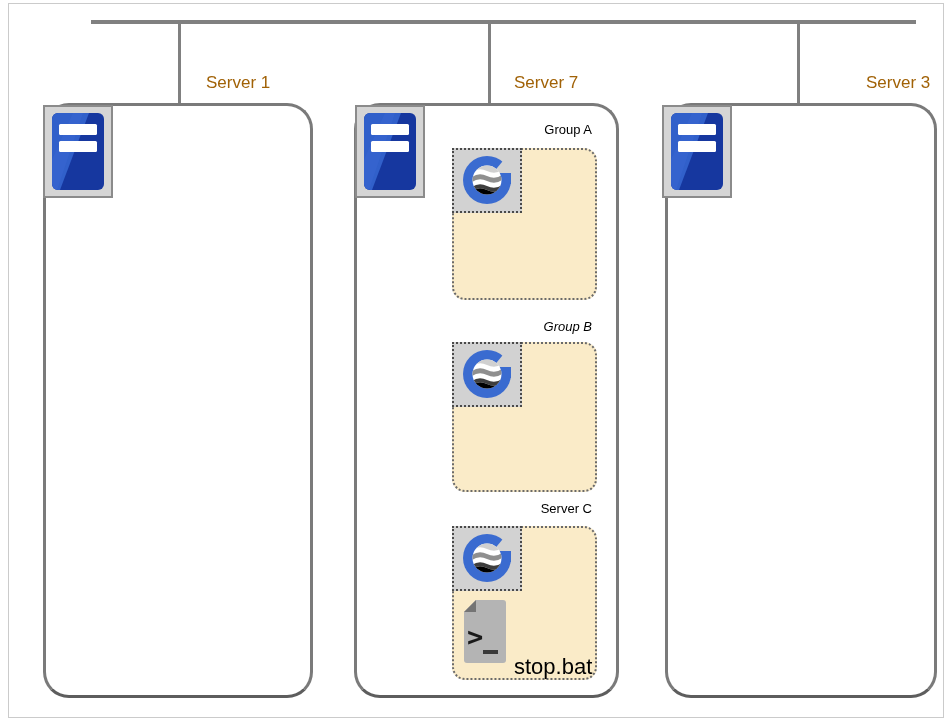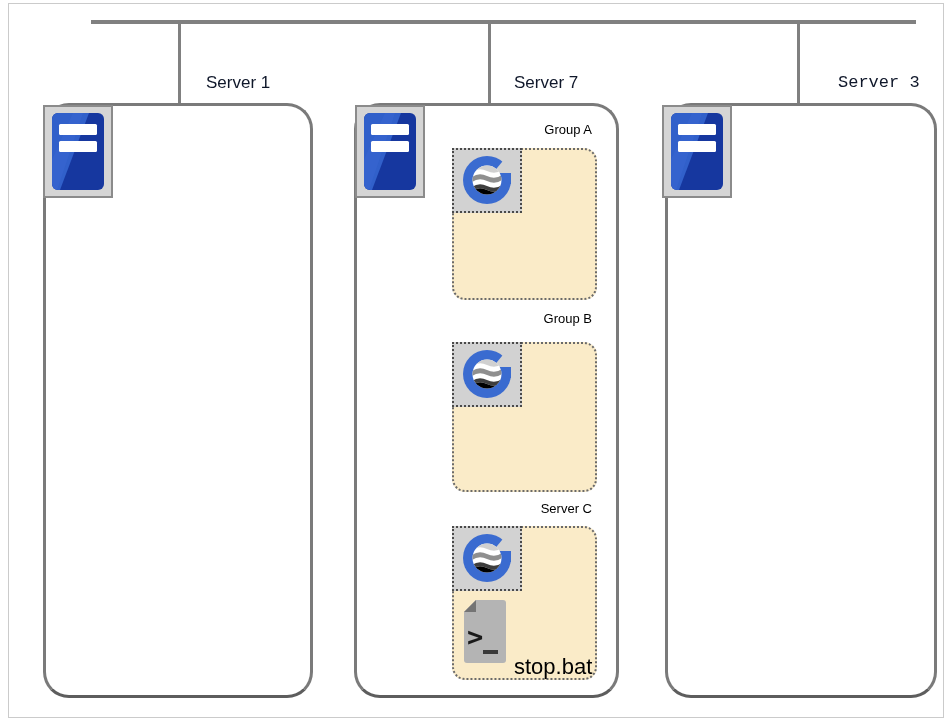--- a/index.html
+++ b/index.html
@@ -2,21 +2,21 @@
 <html><head>
 <meta charset="utf-8">
 <style>
   html,body{margin:0;padding:0;background:#fff;}
   .canvas{position:relative;width:948px;height:720px;background:#ffffff;overflow:hidden;
           font-family:"Liberation Sans","DejaVu Sans",sans-serif;color:#000;}
   .frame{position:absolute;left:8px;top:3px;width:936px;height:715px;
          border:1px solid #cbcbcb;box-sizing:border-box;}
   .trunk{position:absolute;left:91px;top:20px;width:825px;height:4px;background:#808080;}
   .drop{position:absolute;top:22px;width:3px;height:82px;background:#808080;}
-  .server-label{position:absolute;top:73px;font-size:17px;line-height:19px;color:#0f172a;white-space:nowrap;}
+  .server-label{position:absolute;top:73px;font-size:17px;line-height:19px;color:#a16207;white-space:nowrap;}
   .server-box{position:absolute;top:103px;height:595px;background:#fff;box-sizing:border-box;
               border:3px solid #7a7a7a;border-bottom-color:#5d5d5d;border-radius:26px;}
   .tower-wrap{position:absolute;top:105px;width:70px;height:93px;}
   .group-box{position:absolute;left:452px;width:145px;background:#FAEBC8;box-sizing:border-box;
              border:2.5px dotted #6a6a6a;border-radius:13px;}
   .group-label{position:absolute;left:452px;width:140px;text-align:right;font-size:13px;line-height:19px;white-space:nowrap;}
   .gicon{position:absolute;left:452px;width:70px;height:65px;background:#d2d2d2;box-sizing:border-box;
          border:2px dotted #4a4a4a;}
   .gicon svg{display:block;}
   .file-icon{position:absolute;left:461px;top:599px;width:47px;height:66px;}
@@ -29,21 +29,21 @@
 
   <div class="frame"></div>
 
   <div class="trunk"></div>
   <div class="drop" style="left:178px;"></div>
   <div class="drop" style="left:488px;"></div>
   <div class="drop" style="left:797px;"></div>
 
   <div class="server-label" style="left:206px;">Server 1</div>
   <div class="server-label" style="left:514px;">Server 7</div>
-  <div class="server-label" style="left:838px;font-family:Liberation Mono, monospace;">Server 3</div>
+  <div class="server-label" style="left:866px;">Server 3</div>
 
   <div class="server-box" style="left:43px;width:270px;"></div>
   <div class="server-box" style="left:354px;width:265px;"></div>
   <div class="server-box" style="left:665px;width:272px;"></div>
 
   <div class="tower-wrap" style="left:43px;">
     <svg width="70" height="93" viewBox="0 0 70 93">
       <rect x="1" y="1" width="68" height="91" fill="#d5d5d5" stroke="#8b8b8b" stroke-width="2"></rect>
       <defs>
           <clipPath id="tc1">
@@ -88,21 +88,21 @@
         <rect x="9" y="8" width="52" height="77" fill="#16379f"></rect>
         <polygon points="9,8 46,8 17,85 9,85" fill="#3160ca"></polygon>
         <polygon points="9,85 9,55 30,8 40,8 14,85" fill="#3f6ad6" opacity="0.35"></polygon>
       </g>
       <rect x="16" y="19" width="38" height="11" rx="1.5" fill="#ffffff"></rect>
       <rect x="16" y="36" width="38" height="11" rx="1.5" fill="#ffffff"></rect>
     </svg>
   </div>
 
   <div class="group-label" style="top:120px;">Group A</div>
-  <div class="group-label" style="top:309px;">Group B</div>
+  <div class="group-label" style="top:317px;font-style:italic;">Group B</div>
   <div class="group-label" style="top:499px;">Server C</div>
 
   <div class="group-box" style="top:148px;height:152px;"></div>
   <div class="group-box" style="top:342px;height:150px;"></div>
   <div class="group-box" style="top:526px;height:154px;"></div>
 
   <div class="gicon" style="top:148px;">
     <svg width="66" height="61" viewBox="0 0 66 61">
       <g transform="translate(33,30)">
         <circle r="24" fill="#3a6bd0"></circle>

